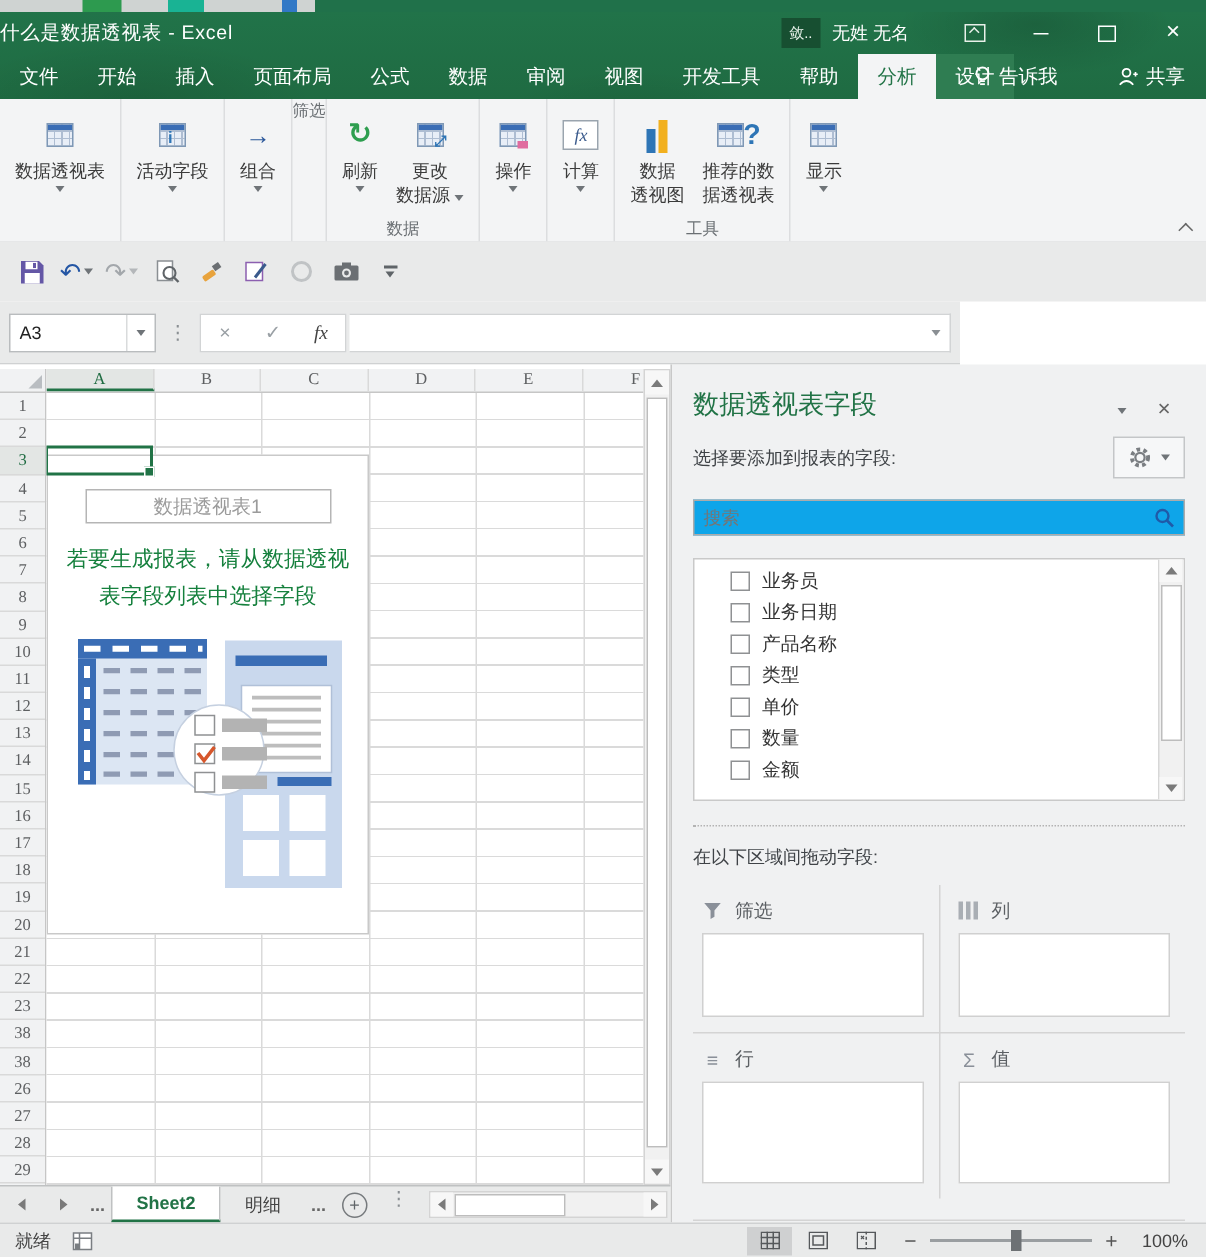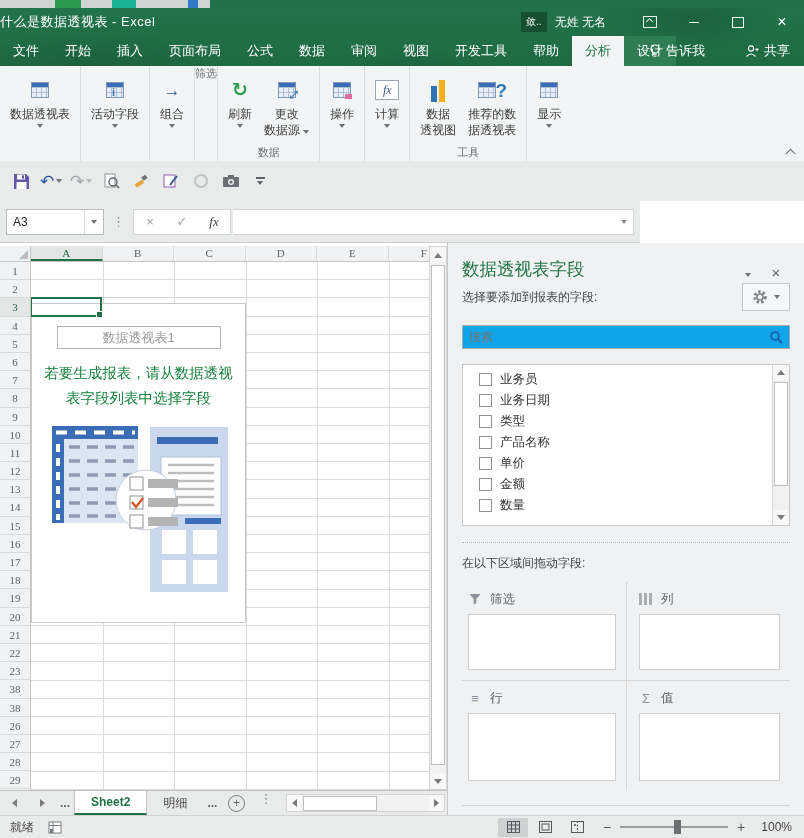--- a/index.html
+++ b/index.html
@@ -133,27 +133,27 @@
   .selbox{position:absolute;left:-1px;top:35.4px;width:72px;height:19.2px;border:2px solid #217346;box-sizing:border-box;background:transparent;}
   .handle{position:absolute;right:-3px;bottom:-3px;width:5px;height:5px;background:#217346;border:1px solid #fff;}
 
   
   .pane{left:447px;top:243px;width:357px;height:572px;background:#f0f1f2;border-left:1px solid #c8c8c8;
         box-sizing:border-box;color:#3f4347;}
   .pane-inner{position:absolute;left:14px;right:14px;top:0;}
   .pane-title-row{display:flex;align-items:flex-end;margin-top:14px;}
   .pane-title{font-size:17.5px;color:#217346;flex:1;}
   .pane-tbtn{width:28px;text-align:center;color:#666;}
-  .pane-sub-row{display:flex;align-items:center;margin-top:2px;}
+  .pane-sub-row{display:flex;align-items:center;margin-top:10px;}
   .pane-sub{font-size:12px;flex:1;}
   .gearbtn{width:46px;height:26px;border:1px solid #c4c6c8;background:#f6f7f8;display:flex;align-items:center;justify-content:center;gap:6px;}
   .searchbox{margin-top:14px;height:22px;background:#0ea5e9;border:1px solid #ababab;display:flex;align-items:center;}
   .searchbox input{flex:1;border:0;outline:0;padding:0 6px;font-size:12px;font-family:inherit;background:transparent;color:#333;}
   .fieldlist{margin-top:15px;height:162px;background:#fff;border:1px solid #c9c9c9;position:relative;box-sizing:border-box;}
-  .fl-items{position:absolute;left:8px;top:4px;right:18px;}
+  .fl-items{position:absolute;left:16px;top:4px;right:18px;}
   .field-item{display:flex;align-items:center;gap:8px;height:21px;padding-left:8px;font-size:12.5px;color:#333;}
   .cb{width:13px;height:13px;border:1px solid #8f9193;background:#fff;box-sizing:border-box;flex:0 0 13px;}
   .fl-scroll{position:absolute;right:0;top:0;bottom:0;width:17px;background:#f1f1f1;border-left:1px solid #d7d7d7;box-sizing:border-box;}
   .fl-thumb{position:absolute;left:1px;top:17px;width:14px;height:104px;background:#fff;border:1px solid #bdbdbd;box-sizing:border-box;}
   .drag-hint{margin-top:16px;padding-top:12px;border-top:1px dotted #b3b3b3;font-size:12px;}
   .areas{margin-top:10px;display:grid;grid-template-columns:1fr 1fr;}
   .area-cell{padding:8px 10px 10px 6px;}
   .area-cell.rightcol{border-left:1px solid #d4d4d4;padding-left:12px;}
   .area-cell.botrow{border-top:1px solid #d4d4d4;}
   .area-head{display:flex;align-items:center;gap:8px;font-size:12.5px;color:#5c6064;height:18px;}
@@ -596,37 +596,37 @@
             <div class="field-item">
             <span class="cb"></span>
             <span>业务员</span>
           </div>
             <div class="field-item">
             <span class="cb"></span>
             <span>业务日期</span>
           </div>
             <div class="field-item">
             <span class="cb"></span>
-            <span>类型</span>
+            <span>产品名称</span>
           </div>
             <div class="field-item">
             <span class="cb"></span>
-            <span>产品名称</span>
+            <span>类型</span>
           </div>
             <div class="field-item">
             <span class="cb"></span>
             <span>单价</span>
           </div>
             <div class="field-item">
             <span class="cb"></span>
-            <span>金额</span>
+            <span>数量</span>
           </div>
             <div class="field-item">
             <span class="cb"></span>
-            <span>数量</span>
+            <span>金额</span>
           </div>
           </div>
         <div class="fl-scroll">
           <span class="sbtn" style="top:0;width:15px;height:15px;">
               <span class="tri-up"></span>
             </span>
           <span class="fl-thumb"></span>
           <span class="sbtn" style="bottom:0;width:15px;height:15px;">
               <span class="tri-down"></span>
             </span>

